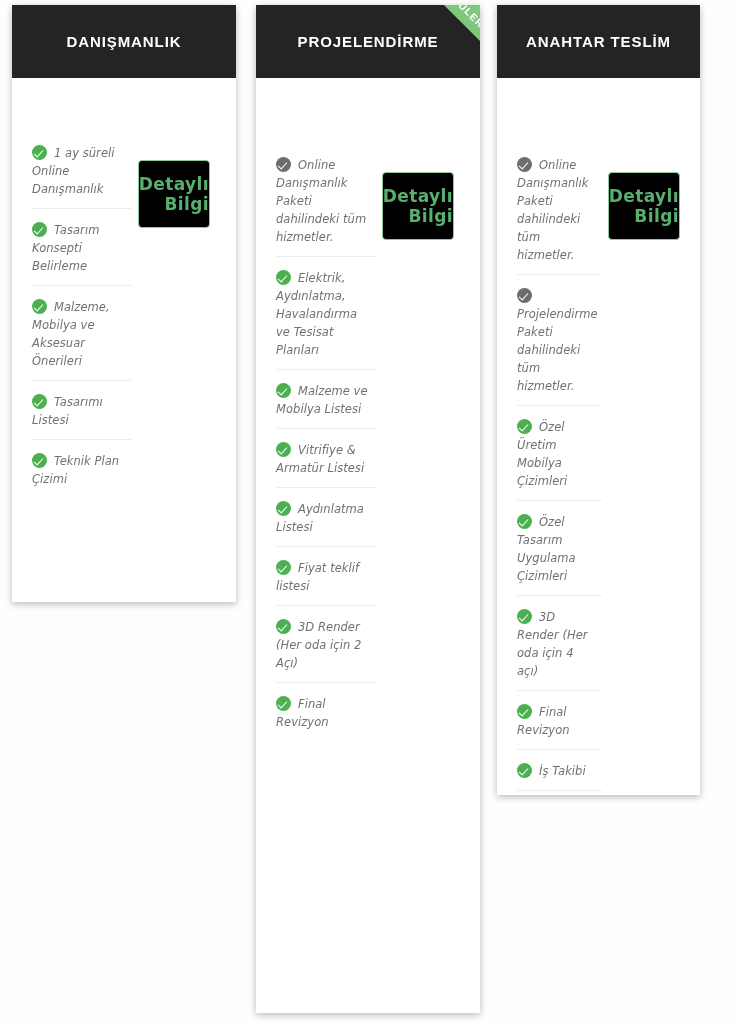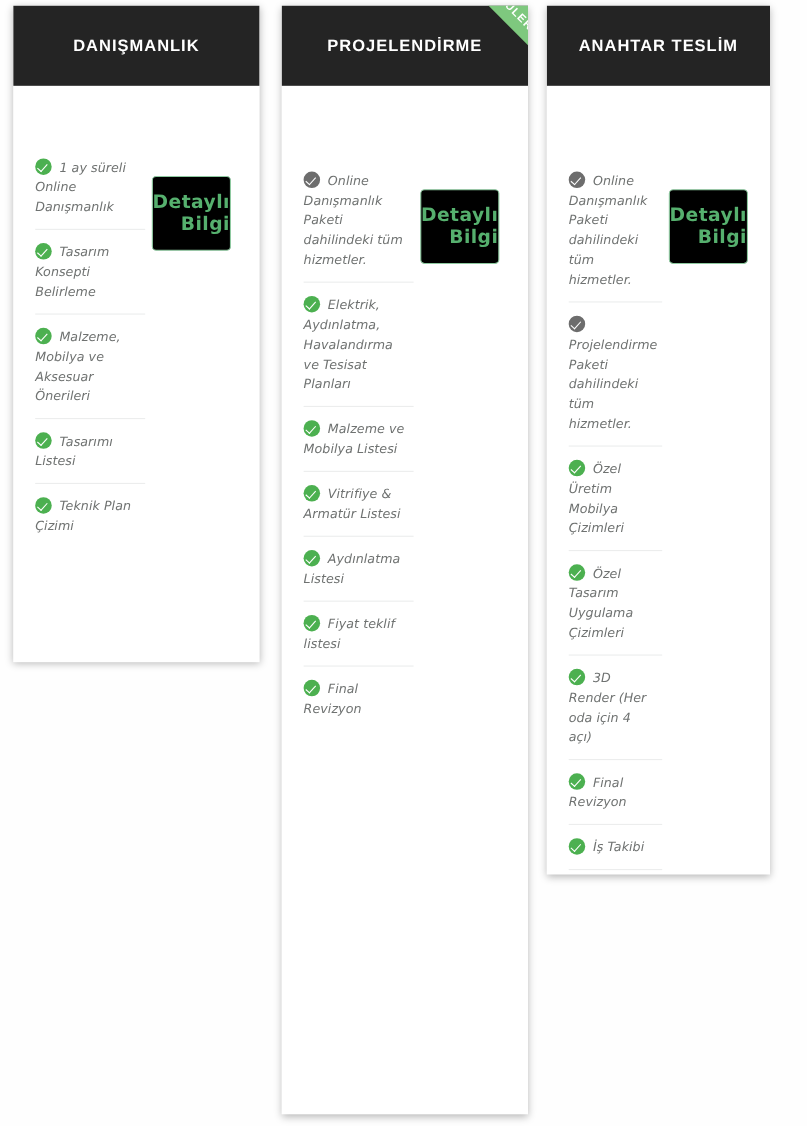--- a/index.html
+++ b/index.html
@@ -182,20 +182,21 @@
       </div>
     </div>
     <div class="card-body">
       <ul class="feature-list">
           <li class="feature"><span class="check-icon muted"></span><span class="feature-text">Online Danışmanlık Paketi dahilindeki tüm hizmetler.</span></li>
           <li class="feature"><span class="check-icon"></span><span class="feature-text">Elektrik, Aydınlatma, Havalandırma ve Tesisat Planları</span></li>
           <li class="feature"><span class="check-icon"></span><span class="feature-text">Malzeme ve Mobilya Listesi</span></li>
           <li class="feature"><span class="check-icon"></span><span class="feature-text">Vitrifiye &amp; Armatür Listesi</span></li>
           <li class="feature"><span class="check-icon"></span><span class="feature-text">Aydınlatma Listesi</span></li>
           <li class="feature"><span class="check-icon"></span><span class="feature-text">Fiyat teklif listesi</span></li>
+          <li class="feature"><span class="check-icon"></span><span class="feature-text">3D Render (Her oda için 2 Açı)</span></li>
           <li class="feature"><span class="check-icon"></span><span class="feature-text">Final Revizyon</span></li>
         </ul>
       <div class="cta-wrap">
         <button class="cta">Detaylı Bilgi</button>
       </div>
     </div>
   </div>
 
   <div class="card col3">
     <div class="card-head">

